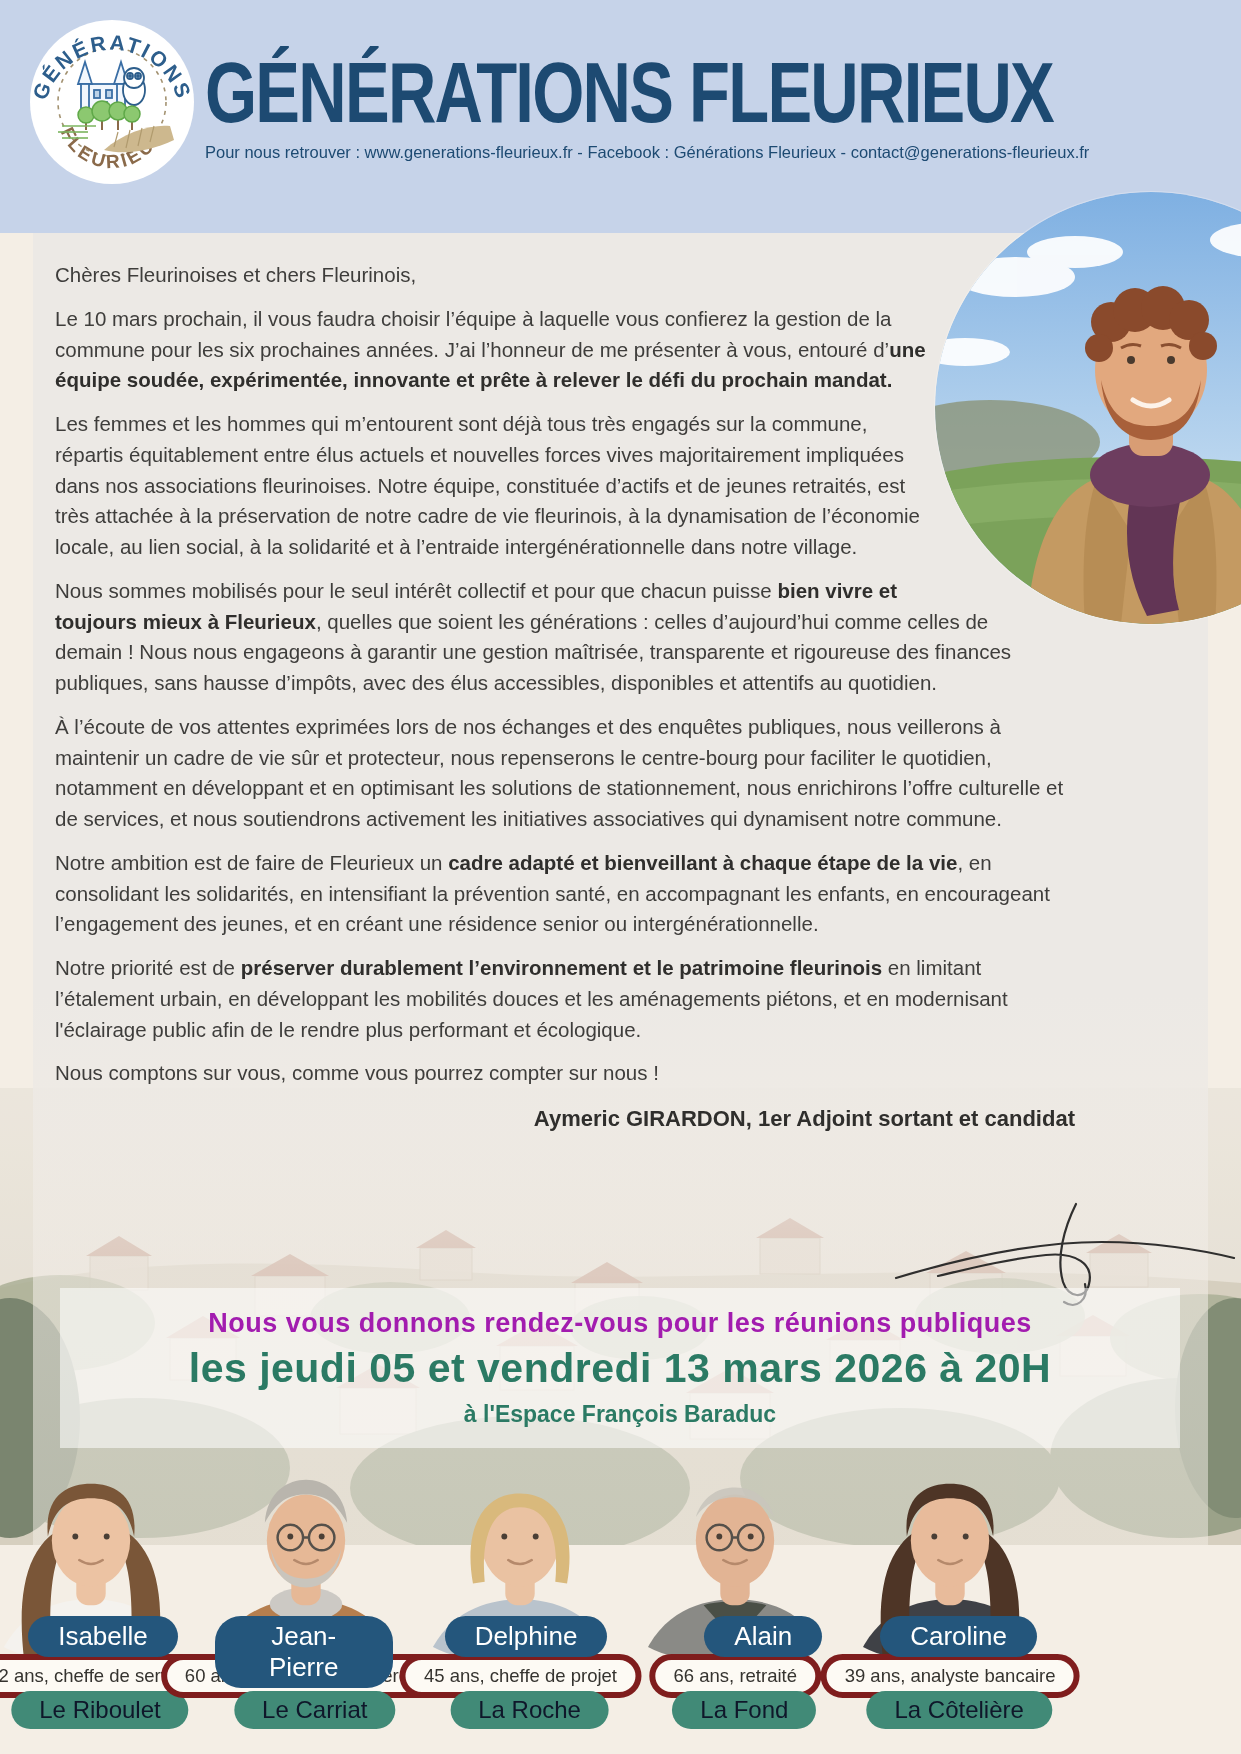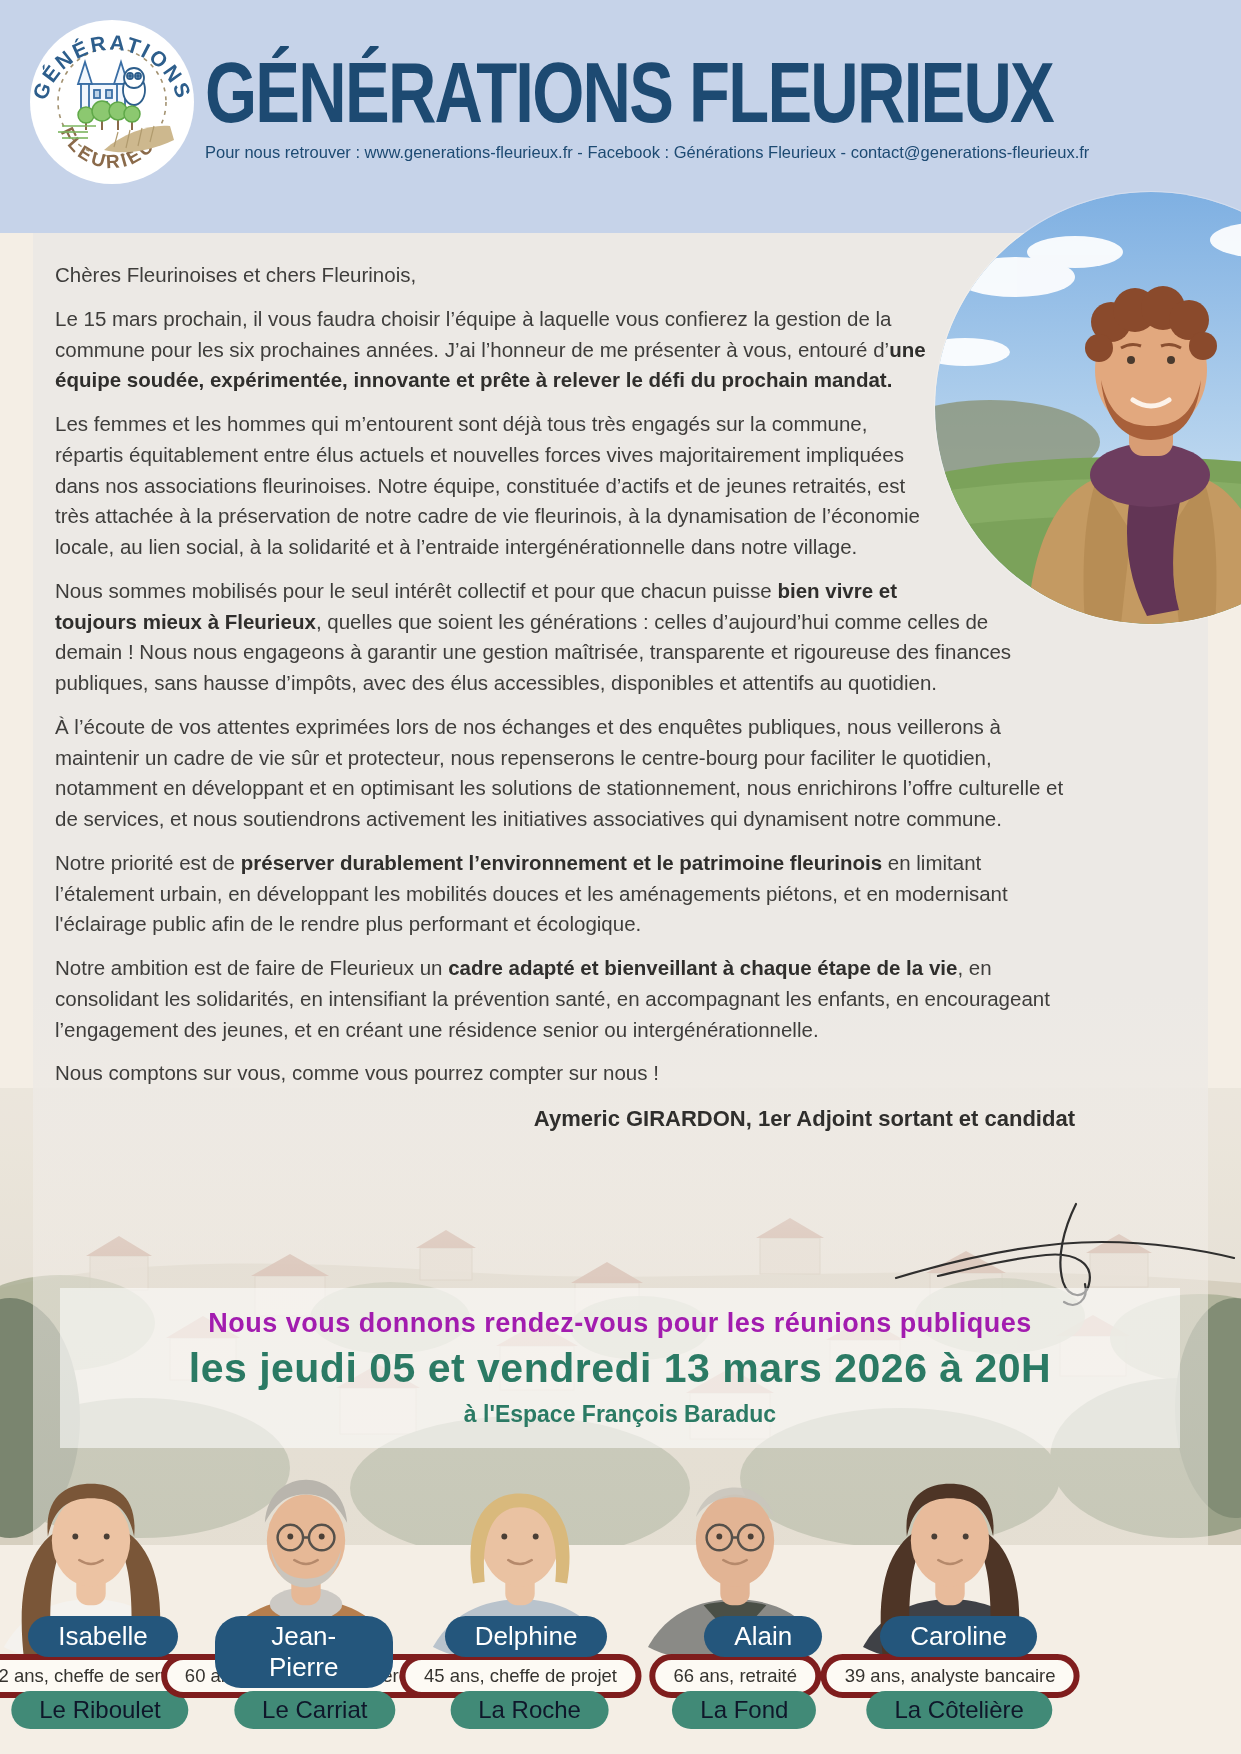--- a/index.html
+++ b/index.html
@@ -246,26 +246,26 @@
             <circle cx="164" cy="156" r="14"></circle>
             <circle cx="268" cy="154" r="14"></circle>
         </g>
       </g>
     </svg>
   </div>
 
   <section class="letter">
     <div class="photo-spacer"></div>
     <p>Chères Fleurinoises et chers Fleurinois,</p>
-    <p><span>Le 15 mars prochain, il vous faudra choisir l’équipe à laquelle vous confierez la gestion de la commune pour les six prochaines années. J’ai l’honneur de me présenter à vous, entouré d’</span><strong>une équipe soudée, expérimentée, innovante et prête à relever le défi du prochain mandat.</strong></p>
+    <p><span>Le 10 mars prochain, il vous faudra choisir l’équipe à laquelle vous confierez la gestion de la commune pour les six prochaines années. J’ai l’honneur de me présenter à vous, entouré d’</span><strong>une équipe soudée, expérimentée, innovante et prête à relever le défi du prochain mandat.</strong></p>
     <p>Les femmes et les hommes qui m’entourent sont déjà tous très engagés sur la commune, répartis équitablement entre élus actuels et nouvelles forces vives majoritairement impliquées dans nos associations fleurinoises. Notre équipe, constituée d’actifs et de jeunes retraités, est très attachée à la préservation de notre cadre de vie fleurinois, à la dynamisation de l’économie locale, au lien social, à la solidarité et à l’entraide intergénérationnelle dans notre village.</p>
     <p><span>Nous sommes mobilisés pour le seul intérêt collectif et pour que chacun puisse </span><strong>bien vivre et toujours mieux à Fleurieux</strong><span>, quelles que soient les générations : celles d’aujourd’hui comme celles de demain ! Nous nous engageons à garantir une gestion maîtrisée, transparente et rigoureuse des finances publiques, sans hausse d’impôts, avec des élus accessibles, disponibles et attentifs au quotidien.</span></p>
     <p>À l’écoute de vos attentes exprimées lors de nos échanges et des enquêtes publiques, nous veillerons à maintenir un cadre de vie sûr et protecteur, nous repenserons le centre-bourg pour faciliter le quotidien, notamment en développant et en optimisant les solutions de stationnement, nous enrichirons l’offre culturelle et de services, et nous soutiendrons activement les initiatives associatives qui dynamisent notre commune.</p>
+    <p><span>Notre ambition est de faire de Fleurieux un </span><strong>cadre adapté et bienveillant à chaque étape de la vie</strong><span>, en consolidant les solidarités, en intensifiant la prévention santé, en accompagnant les enfants, en encourageant l’engagement des jeunes, et en créant une résidence senior ou intergénérationnelle.</span></p>
     <p><span>Notre priorité est de </span><strong>préserver durablement l’environnement et le patrimoine fleurinois</strong><span> en limitant l’étalement urbain, en développant les mobilités douces et les aménagements piétons, et en modernisant l'éclairage public afin de le rendre plus performant et écologique.</span></p>
-    <p><span>Notre ambition est de faire de Fleurieux un </span><strong>cadre adapté et bienveillant à chaque étape de la vie</strong><span>, en consolidant les solidarités, en intensifiant la prévention santé, en accompagnant les enfants, en encourageant l’engagement des jeunes, et en créant une résidence senior ou intergénérationnelle.</span></p>
     <p>Nous comptons sur vous, comme vous pourrez compter sur nous !</p>
     <p class="author-line">Aymeric GIRARDON, 1er Adjoint sortant et candidat</p>
   </section>
 
   <svg class="signature" viewBox="0 0 360 112">
     <g stroke="#1c1c1c" stroke-width="2.2" fill="none" stroke-linecap="round" opacity="0.9">
       <path d="M196,6 C184,30 176,60 183,84 C188,100 206,102 209,86 C214,66 196,54 166,57 C128,61 92,70 58,78"></path>
       <path d="M16,80 C82,60 152,44 222,44 C272,44 322,52 354,60"></path>
       <path d="M205,86 C209,102 196,112 184,104"></path>
     </g>

